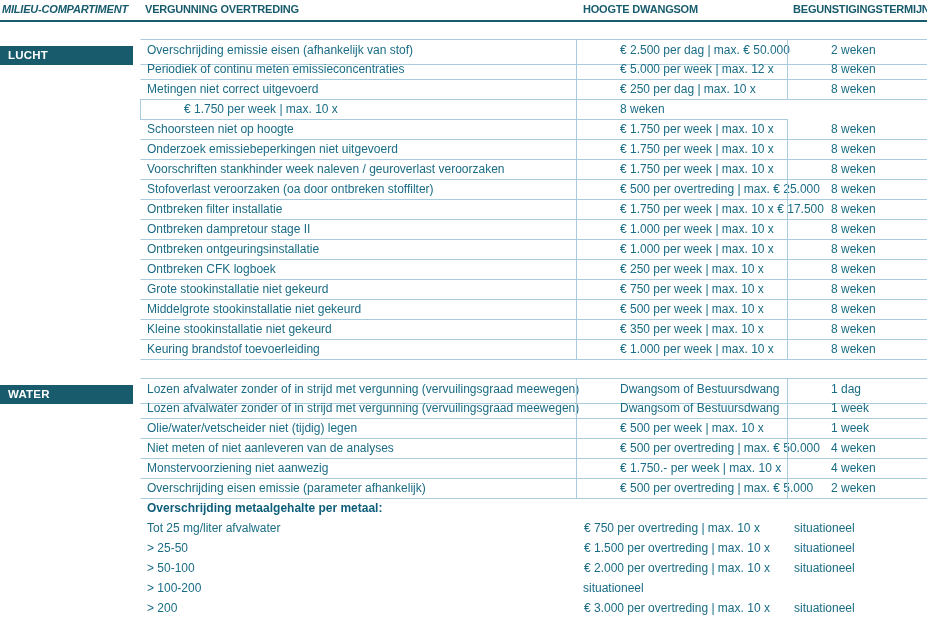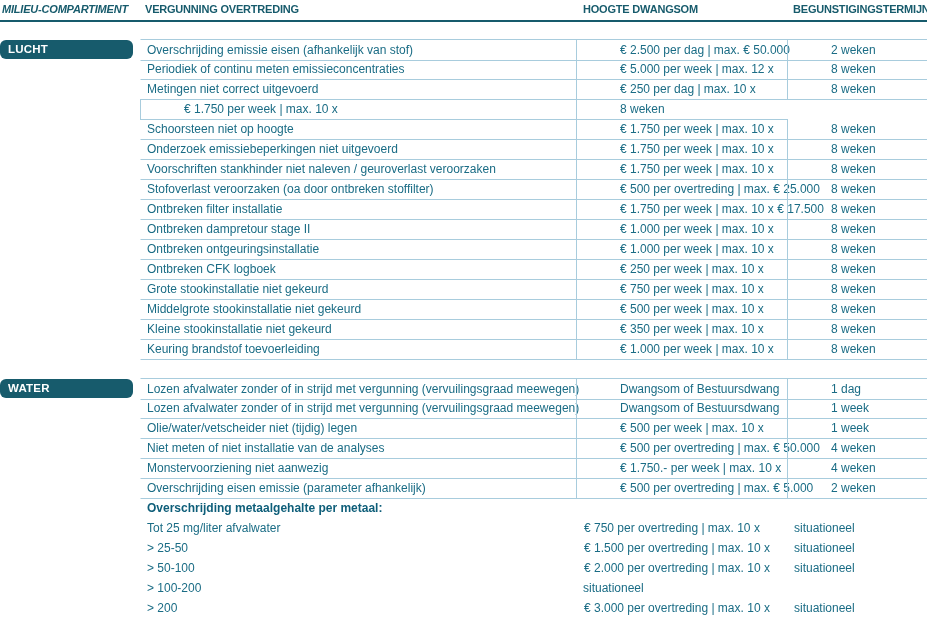--- a/index.html
+++ b/index.html
@@ -41,24 +41,24 @@
   .section.water{margin-top:19px;}
   .cell{font-size:12px;color:var(--body);overflow:visible;}
   .c1{padding-left:0;}
   .c2{padding-left:6px;border-left:1px solid transparent;}
   .c3{padding-left:7px;border-left:1px solid transparent;}
   .c4{padding-left:6px;border-left:1px solid transparent;}
   .bordered .c2,.bordered .c3,.bordered .c4{border-bottom:1px solid var(--border);}
   .bordered .c3,.bordered .c4{border-left:1px solid var(--border);padding-left:43px;}
   .first-row .c2,.first-row .c3,.first-row .c4{border-top:1px solid var(--border);}
   .badge{
-    display:block;width:133px;height:19px;margin-top:1px;
+    display:block;width:133px;height:19px;margin-top:7px;
     background:var(--accent);color:var(--badge-text);
     font-size:11.5px;font-weight:700;line-height:19px;
-    padding-left:8px;letter-spacing:0.2px;border-radius:6px;
+    padding-left:8px;letter-spacing:0.2px;
   }
   .subheader-cell{font-weight:700;color:var(--sub);}
 </style>
 </head>
 <body>
 
 <div class="page">
   <div class="header-row">
     <div class="hc1">MILIEU-COMPARTIMENT</div>
     <div class="hc2">VERGUNNING OVERTREDING</div>
@@ -99,21 +99,21 @@
           <div class="cell c4">8 weken</div>
         </div>
         <div class="grid-row bordered">
           <div class="cell c1"></div>
           <div class="cell c2">Onderzoek emissiebeperkingen niet uitgevoerd</div>
           <div class="cell c3">€ 1.750 per week | max. 10 x</div>
           <div class="cell c4">8 weken</div>
         </div>
         <div class="grid-row bordered">
           <div class="cell c1"></div>
-          <div class="cell c2">Voorschriften stankhinder niet naleven / geuroverlast veroorzaken</div>
+          <div class="cell c2">Voorschriften stankhinder week naleven / geuroverlast veroorzaken</div>
           <div class="cell c3">€ 1.750 per week | max. 10 x</div>
           <div class="cell c4">8 weken</div>
         </div>
         <div class="grid-row bordered">
           <div class="cell c1"></div>
           <div class="cell c2">Stofoverlast veroorzaken (oa door ontbreken stoffilter)</div>
           <div class="cell c3">€ 500 per overtreding | max. € 25.000</div>
           <div class="cell c4">8 weken</div>
         </div>
         <div class="grid-row bordered">
@@ -181,21 +181,21 @@
           <div class="cell c4">1 week</div>
         </div>
         <div class="grid-row bordered">
           <div class="cell c1"></div>
           <div class="cell c2">Olie/water/vetscheider niet (tijdig) legen</div>
           <div class="cell c3">€ 500 per week | max. 10 x</div>
           <div class="cell c4">1 week</div>
         </div>
         <div class="grid-row bordered">
           <div class="cell c1"></div>
-          <div class="cell c2">Niet meten of niet installatie van de analyses</div>
+          <div class="cell c2">Niet meten of niet aanleveren van de analyses</div>
           <div class="cell c3">€ 500 per overtreding | max. € 50.000</div>
           <div class="cell c4">4 weken</div>
         </div>
         <div class="grid-row bordered">
           <div class="cell c1"></div>
           <div class="cell c2">Monstervoorziening niet aanwezig</div>
           <div class="cell c3">€ 1.750.- per week | max. 10 x</div>
           <div class="cell c4">4 weken</div>
         </div>
         <div class="grid-row bordered">

